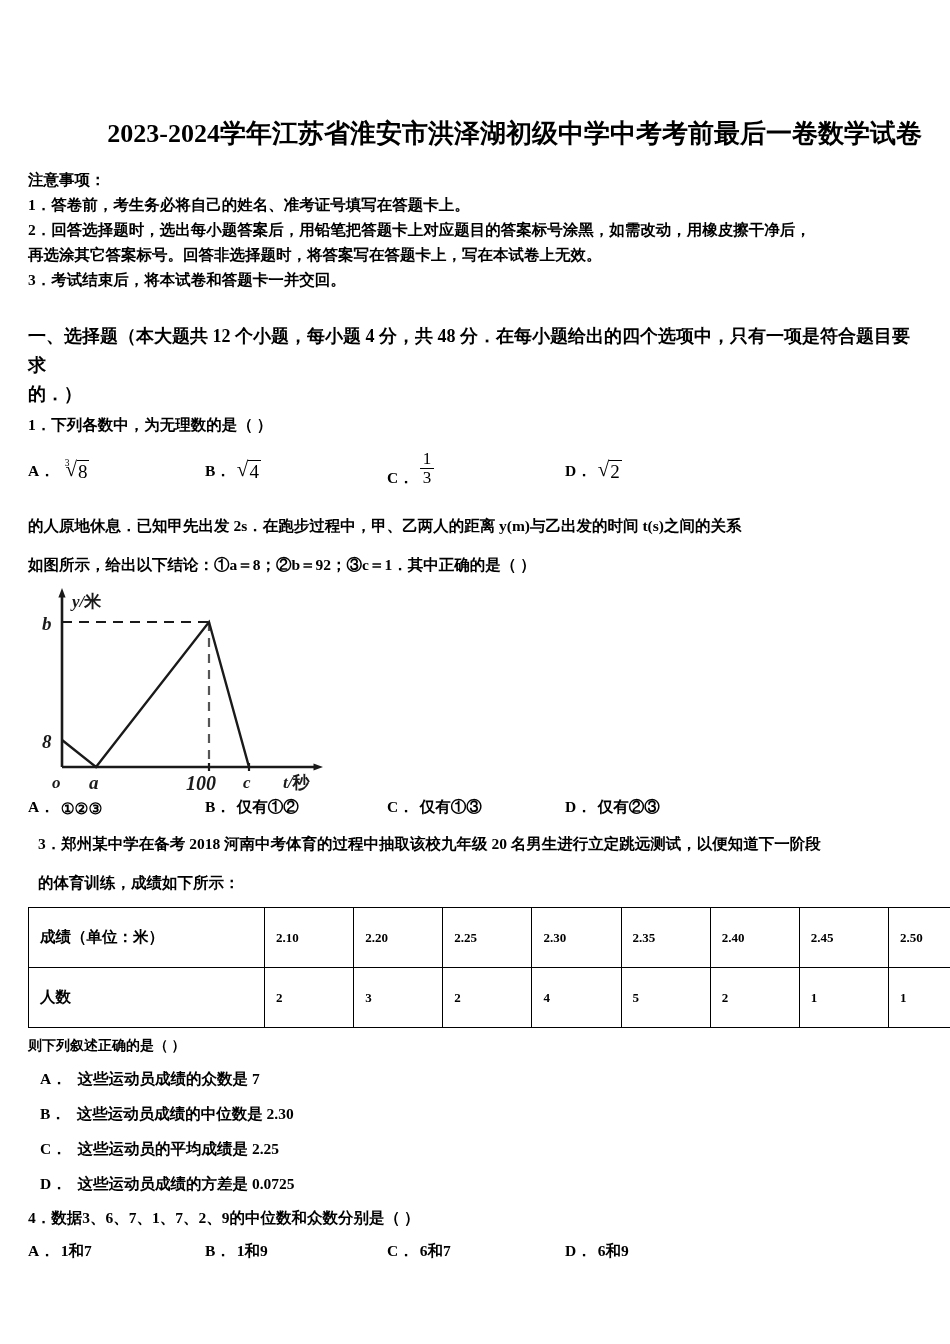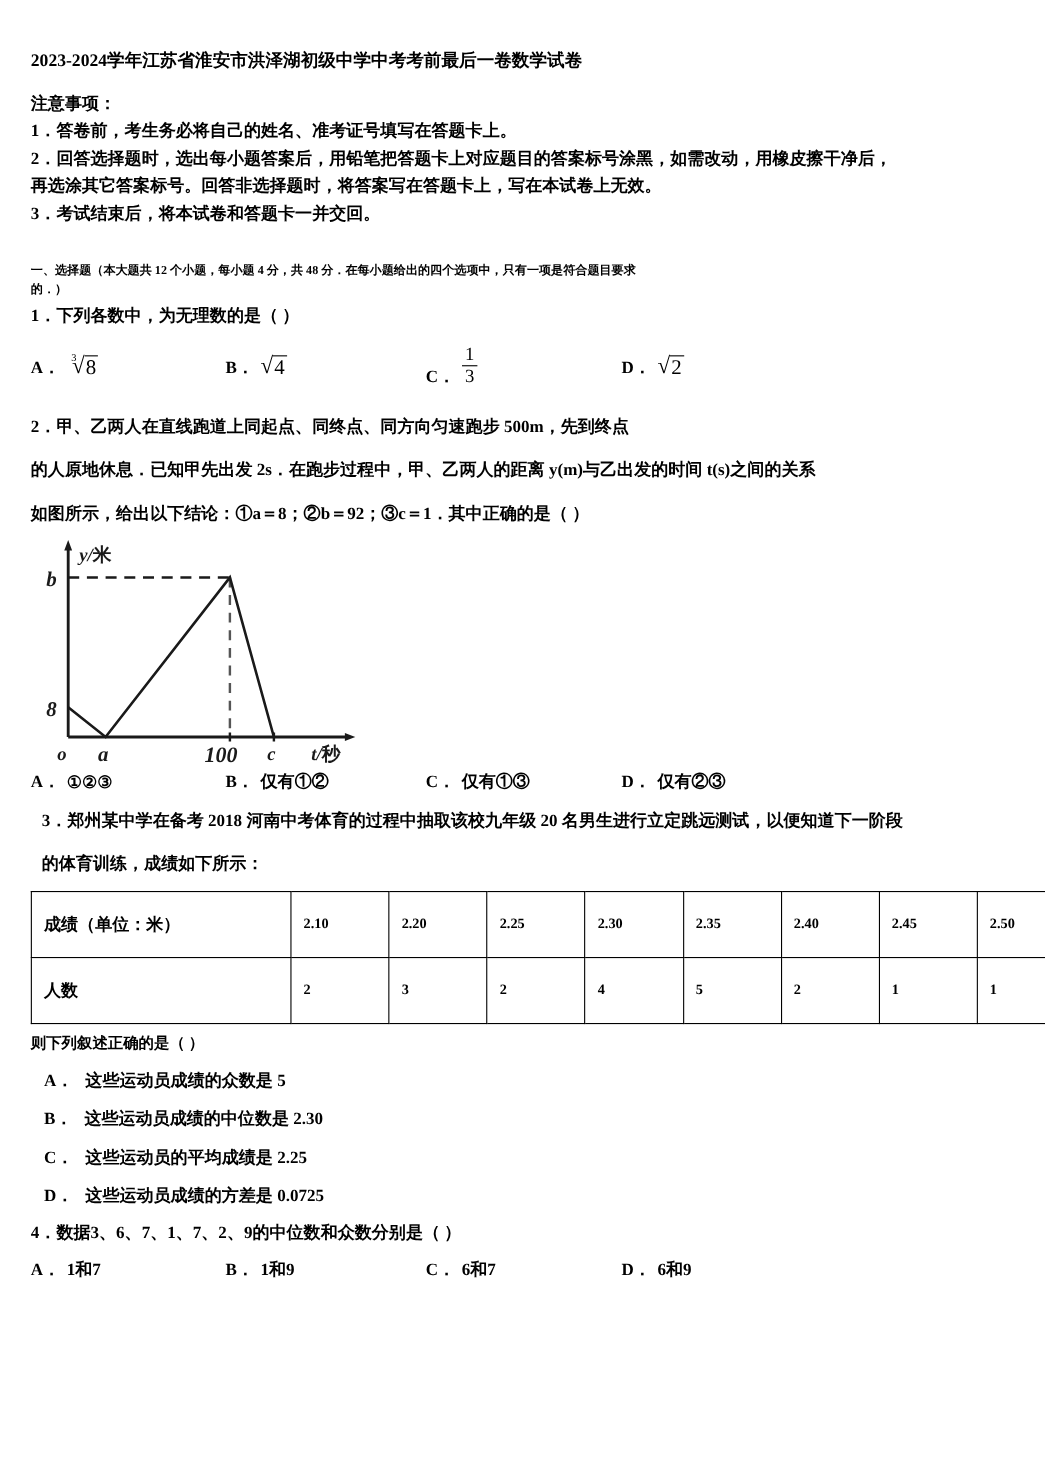--- a/index.html
+++ b/index.html
@@ -16,42 +16,42 @@
     overflow: hidden;
   }
   .page {
     position: relative;
     width: 950px;
     height: 1344px;
     box-sizing: border-box;
     padding: 0 28px;
   }
   .doc-title {
-    text-align: left;
-    font-size: 16px;
+    text-align: right;
+    font-size: 26px;
     font-weight: bold;
     letter-spacing: 0px;
     margin: 0;
-    padding-top: 46px;
+    padding-top: 118px;
     line-height: 1.25;
     white-space: nowrap;
   }
   .notice-block {
     margin-top: 16px;
     font-size: 15.5px;
     font-weight: bold;
     line-height: 1.62;
   }
   .notice-line {
     margin: 0;
     padding: 0;
   }
   .section-head {
     margin-top: 30px;
-    font-size: 11px;
+    font-size: 18px;
     font-weight: bold;
     line-height: 1.62;
   }
   .q-text {
     font-size: 15.5px;
     font-weight: bold;
     line-height: 1.62;
     margin-top: 10px;
   }
   .q-text.tight { margin-top: 2px; }
@@ -214,21 +214,20 @@
     <span class="opt">
       <span class="lab">D．</span>
       <span class="radic">
         <span class="sym">√</span>
         <span class="rad-body">2</span>
       </span>
     </span>
   </div>
 
   <div class="q-text" style="margin-top:16px;">
-    <p class="q-line sp">2．甲、乙两人在直线跑道上同起点、同终点、同方向匀速跑步 500m，先到终点</p>
     <p class="q-line sp">的人原地休息．已知甲先出发 2s．在跑步过程中，甲、乙两人的距离 y(m)与乙出发的时间 t(s)之间的关系</p>
     <p class="q-line sp">如图所示，给出以下结论：①a＝8；②b＝92；③c＝1．其中正确的是（  ）</p>
   </div>
 
   <div class="figure-wrap">
     <svg width="330" height="208" viewBox="0 0 330 208">
 
       <line x1="34" y1="10" x2="34" y2="182" stroke="#1a1a1a" stroke-width="2.6"></line>
       <polygon points="34,3 30.4,12.5 37.6,12.5" fill="#1a1a1a"></polygon>
 
@@ -304,21 +303,21 @@
         <td>1</td>
         <td>1</td>
       </tr>
     </tbody>
   </table>
 
   <div class="after-table">则下列叙述正确的是（      ）</div>
 
   <div class="stack-opt">
     <span class="lab">A．</span>
-    <span>这些运动员成绩的众数是 5</span>
+    <span>这些运动员成绩的众数是 7</span>
   </div>
   <div class="stack-opt">
     <span class="lab">B．</span>
     <span>这些运动员成绩的中位数是 2.30</span>
   </div>
   <div class="stack-opt">
     <span class="lab">C．</span>
     <span>这些运动员的平均成绩是 2.25</span>
   </div>
   <div class="stack-opt">

